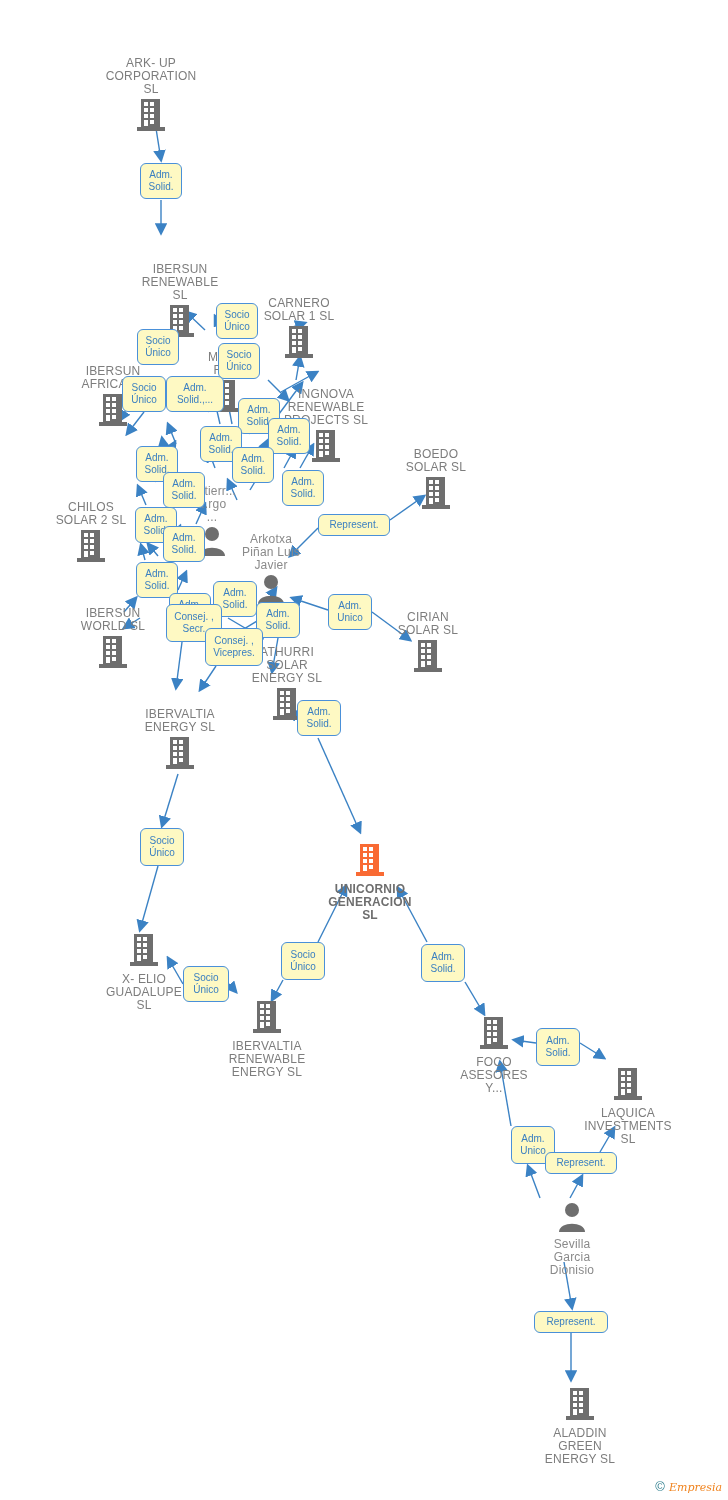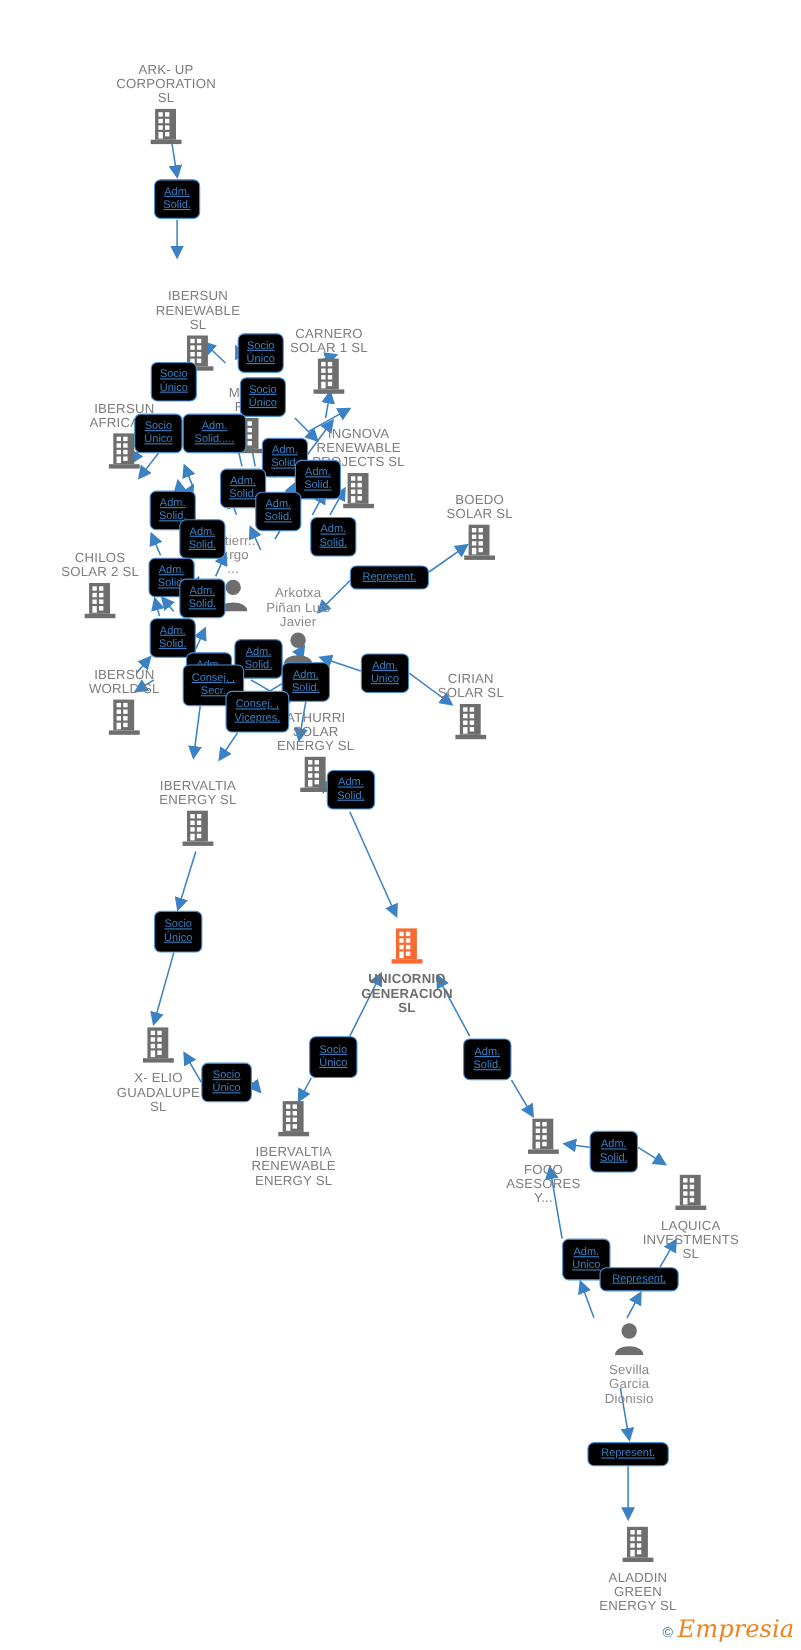--- a/index.html
+++ b/index.html
@@ -24,40 +24,39 @@
   .node.focus .lbl{color:#6e6e6e;font-weight:bold;}
 
   .lbl-top{margin-bottom:2px;}
   .lbl-bot{margin-top:2px;}
 
   .rel{
     position:absolute;
     box-sizing:border-box;
     border:1px solid #4a90d9;
     border-radius:6px;
-    background:#000000;
+    background:#fef9c3;
     color:#3a7fc1;
     font-size:10px;
     line-height:12px;
     text-align:center;
     display:flex;
     align-items:center;
     justify-content:center;
     white-space:pre-line;
     padding:1px 2px;
     font-family:"Liberation Sans",sans-serif;
-    text-decoration:underline;
   }
 
   .watermark{
     position:absolute;right:6px;bottom:6px;
     font-size:15px;white-space:nowrap;
   }
   .watermark .c{color:#2f7f8f;font-size:13px;}
-  .watermark .e{color:#f0831e;font-family:"DejaVu Serif",serif;font-style:italic;font-size:22px;}
+  .watermark .e{color:#f0831e;font-family:"DejaVu Serif",serif;font-style:italic;font-size:11px;}
 </style>
 </head>
 <body>
 
 <div id="canvas">
 
   <svg id="edges" viewBox="0 0 728 1500">
     <defs>
       <marker id="ah" markerWidth="9" markerHeight="9" refX="7" refY="4.5" orient="auto">
         <path d="M0,0 L9,4.5 L0,9 z" fill="#3b82c4"></path>

